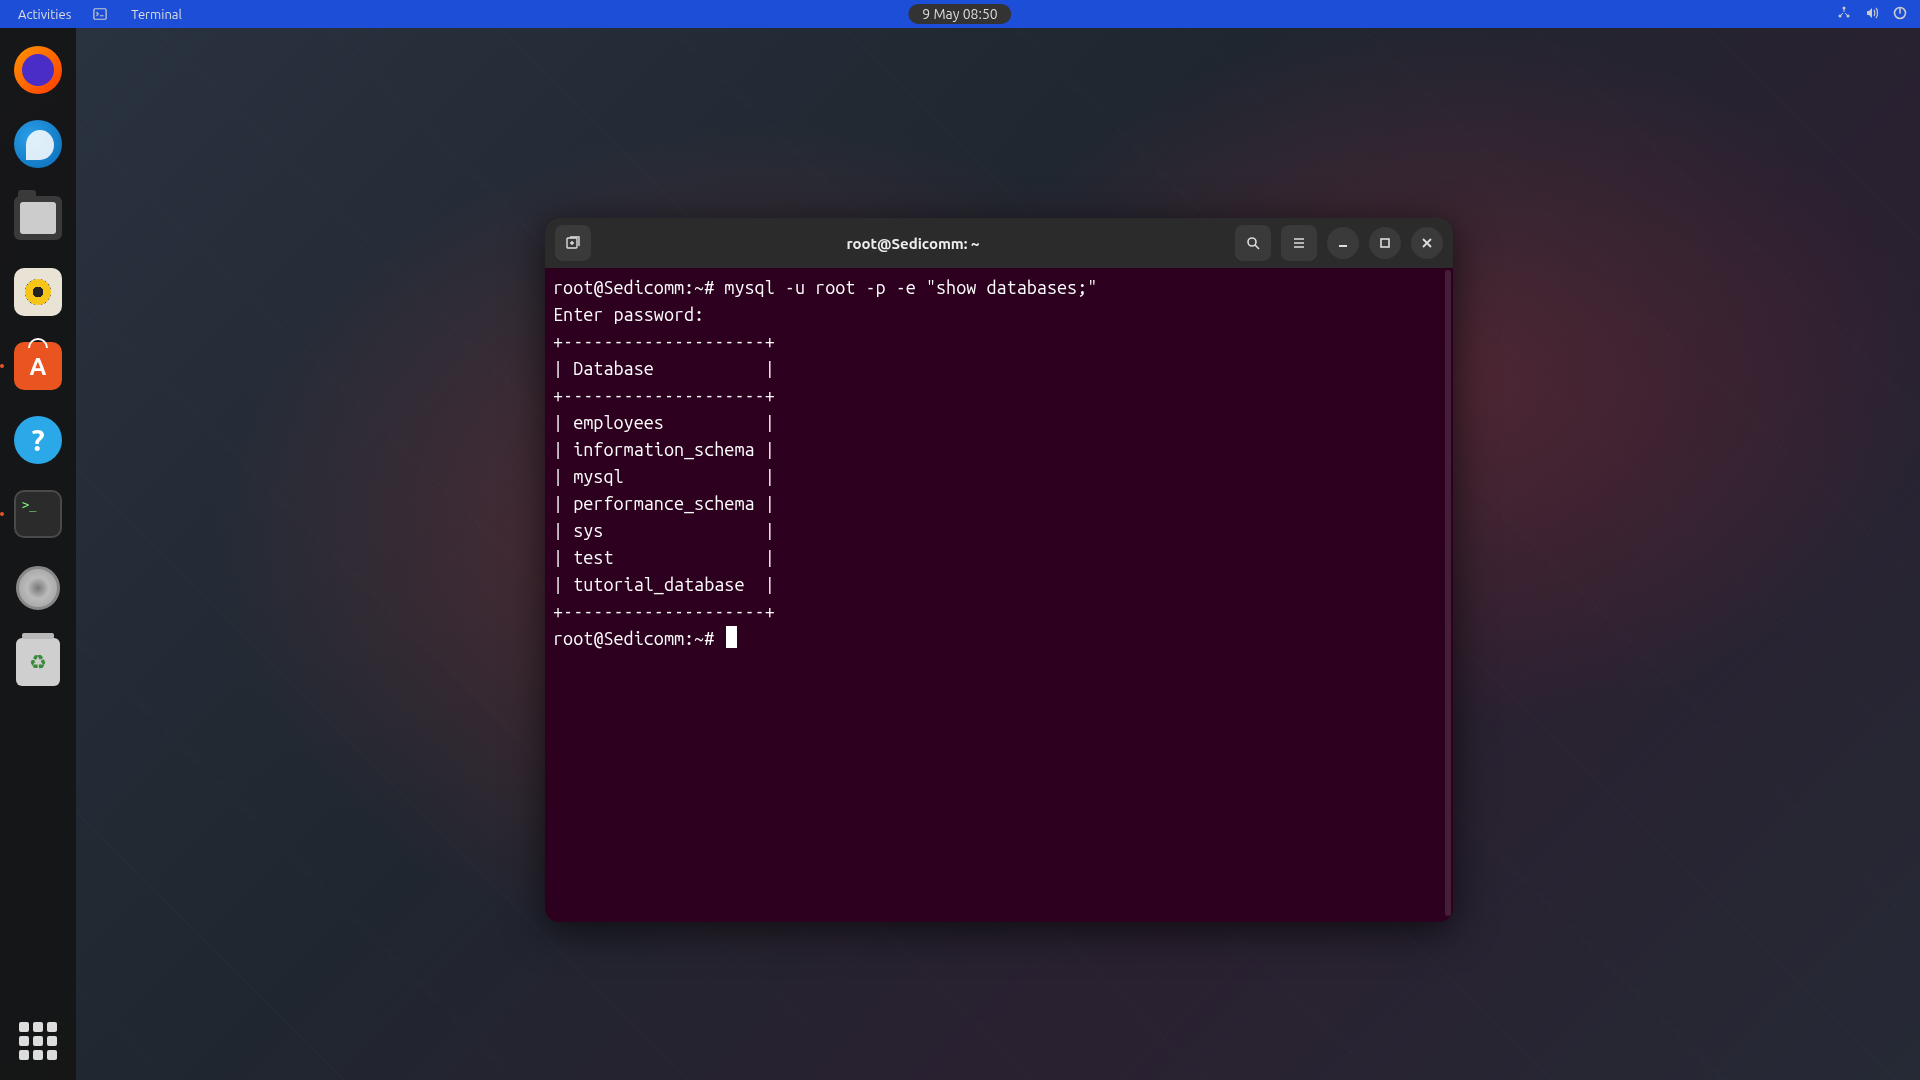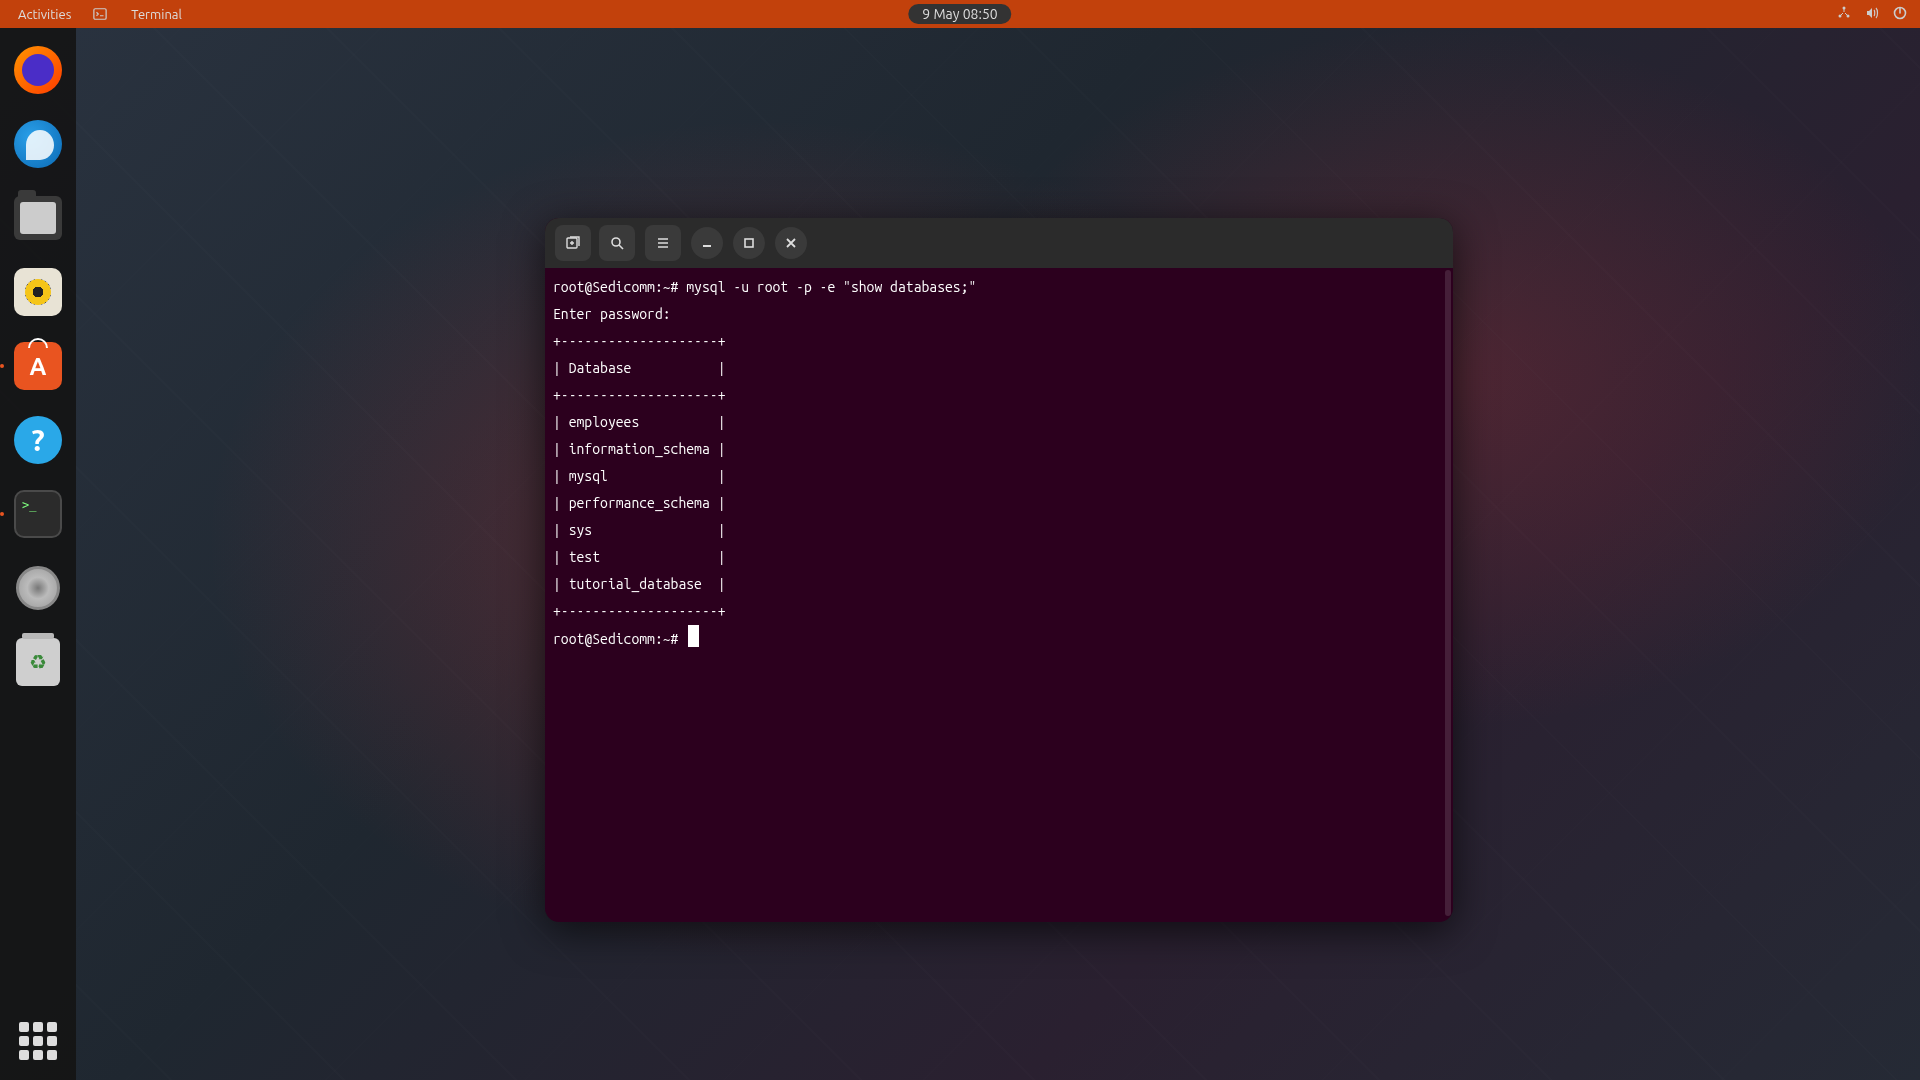--- a/index.html
+++ b/index.html
@@ -22,21 +22,21 @@
   position: absolute; inset: 0;
   background-image:
     repeating-linear-gradient(45deg, transparent 0 120px, rgba(255,255,255,0.02) 120px 122px),
     repeating-linear-gradient(-45deg, transparent 0 140px, rgba(255,255,255,0.015) 140px 141px);
   opacity: 0.5;
 }
 
 .topbar {
   position: absolute; top: 0; left: 0; right: 0;
   height: 28px;
-  background: #c2410c;
+  background: #1d4ed8;
   color: #ddd;
   display: flex; align-items: center;
   font-size: 13px;
   z-index: 10;
 }
 .topbar .tb-left { display: flex; align-items: center; gap: 22px; padding-left: 18px; }
 .topbar .tb-center { position: absolute; left: 50%; transform: translateX(-50%);
   background: #333; padding: 2px 14px; border-radius: 14px; font-size: 14px; }
 .topbar .tb-right { margin-left: auto; display: flex; align-items: center; gap: 12px; padding-right: 12px; }
 .tb-app { display: flex; align-items: center; gap: 24px; text-align: right; }
@@ -111,21 +111,21 @@
 .th-btn.square { background: #3a3a3a; }
 .th-btn.circle { width: 32px; height: 32px; border-radius: 50%; background: #3a3a3a; }
 .th-title { flex: 1; text-align: center; color: #eee; font-size: 15px; font-weight: 600; }
 .th-right { display: flex; gap: 10px; align-items: center; }
 .th-btn svg { width: 16px; height: 16px; }
 
 .term-body {
   flex: 1;
   padding: 6px 8px 8px 8px;
   font-family: "Ubuntu Mono", "DejaVu Sans Mono", monospace;
-  font-size: 14px;
+  font-size: 18px;
   line-height: 27px;
   color: #fff;
   white-space: pre;
   position: relative;
 }
 .term-body .scroll {
   position: absolute; right: 2px; top: 2px; bottom: 6px; width: 6px;
   background: rgba(255,255,255,0.12); border-radius: 3px;
 }
 .cursor-block {
@@ -222,20 +222,21 @@
 
 <div class="term-win">
   <div class="term-header">
     <div class="th-btn square">
       <svg viewBox="0 0 16 16" fill="none" stroke="#ddd" stroke-width="1.4">
           <rect x="2" y="3" width="10" height="10" rx="1"></rect>
           <path d="M5 2h9v9"></path>
           <path d="M7 6v4M5 8h4"></path>
         </svg>
     </div>
+    <div class="th-title">root@Sedicomm: ~</div>
     <div class="th-right">
       <div class="th-btn square">
         <svg viewBox="0 0 16 16" fill="none" stroke="#ddd" stroke-width="1.6">
             <circle cx="7" cy="7" r="4"></circle>
             <path d="M10 10l4 4"></path>
           </svg>
       </div>
       <div class="th-btn square">
         <svg viewBox="0 0 16 16" stroke="#ddd" stroke-width="1.6">
             <path d="M3 4h10M3 8h10M3 12h10"></path>

